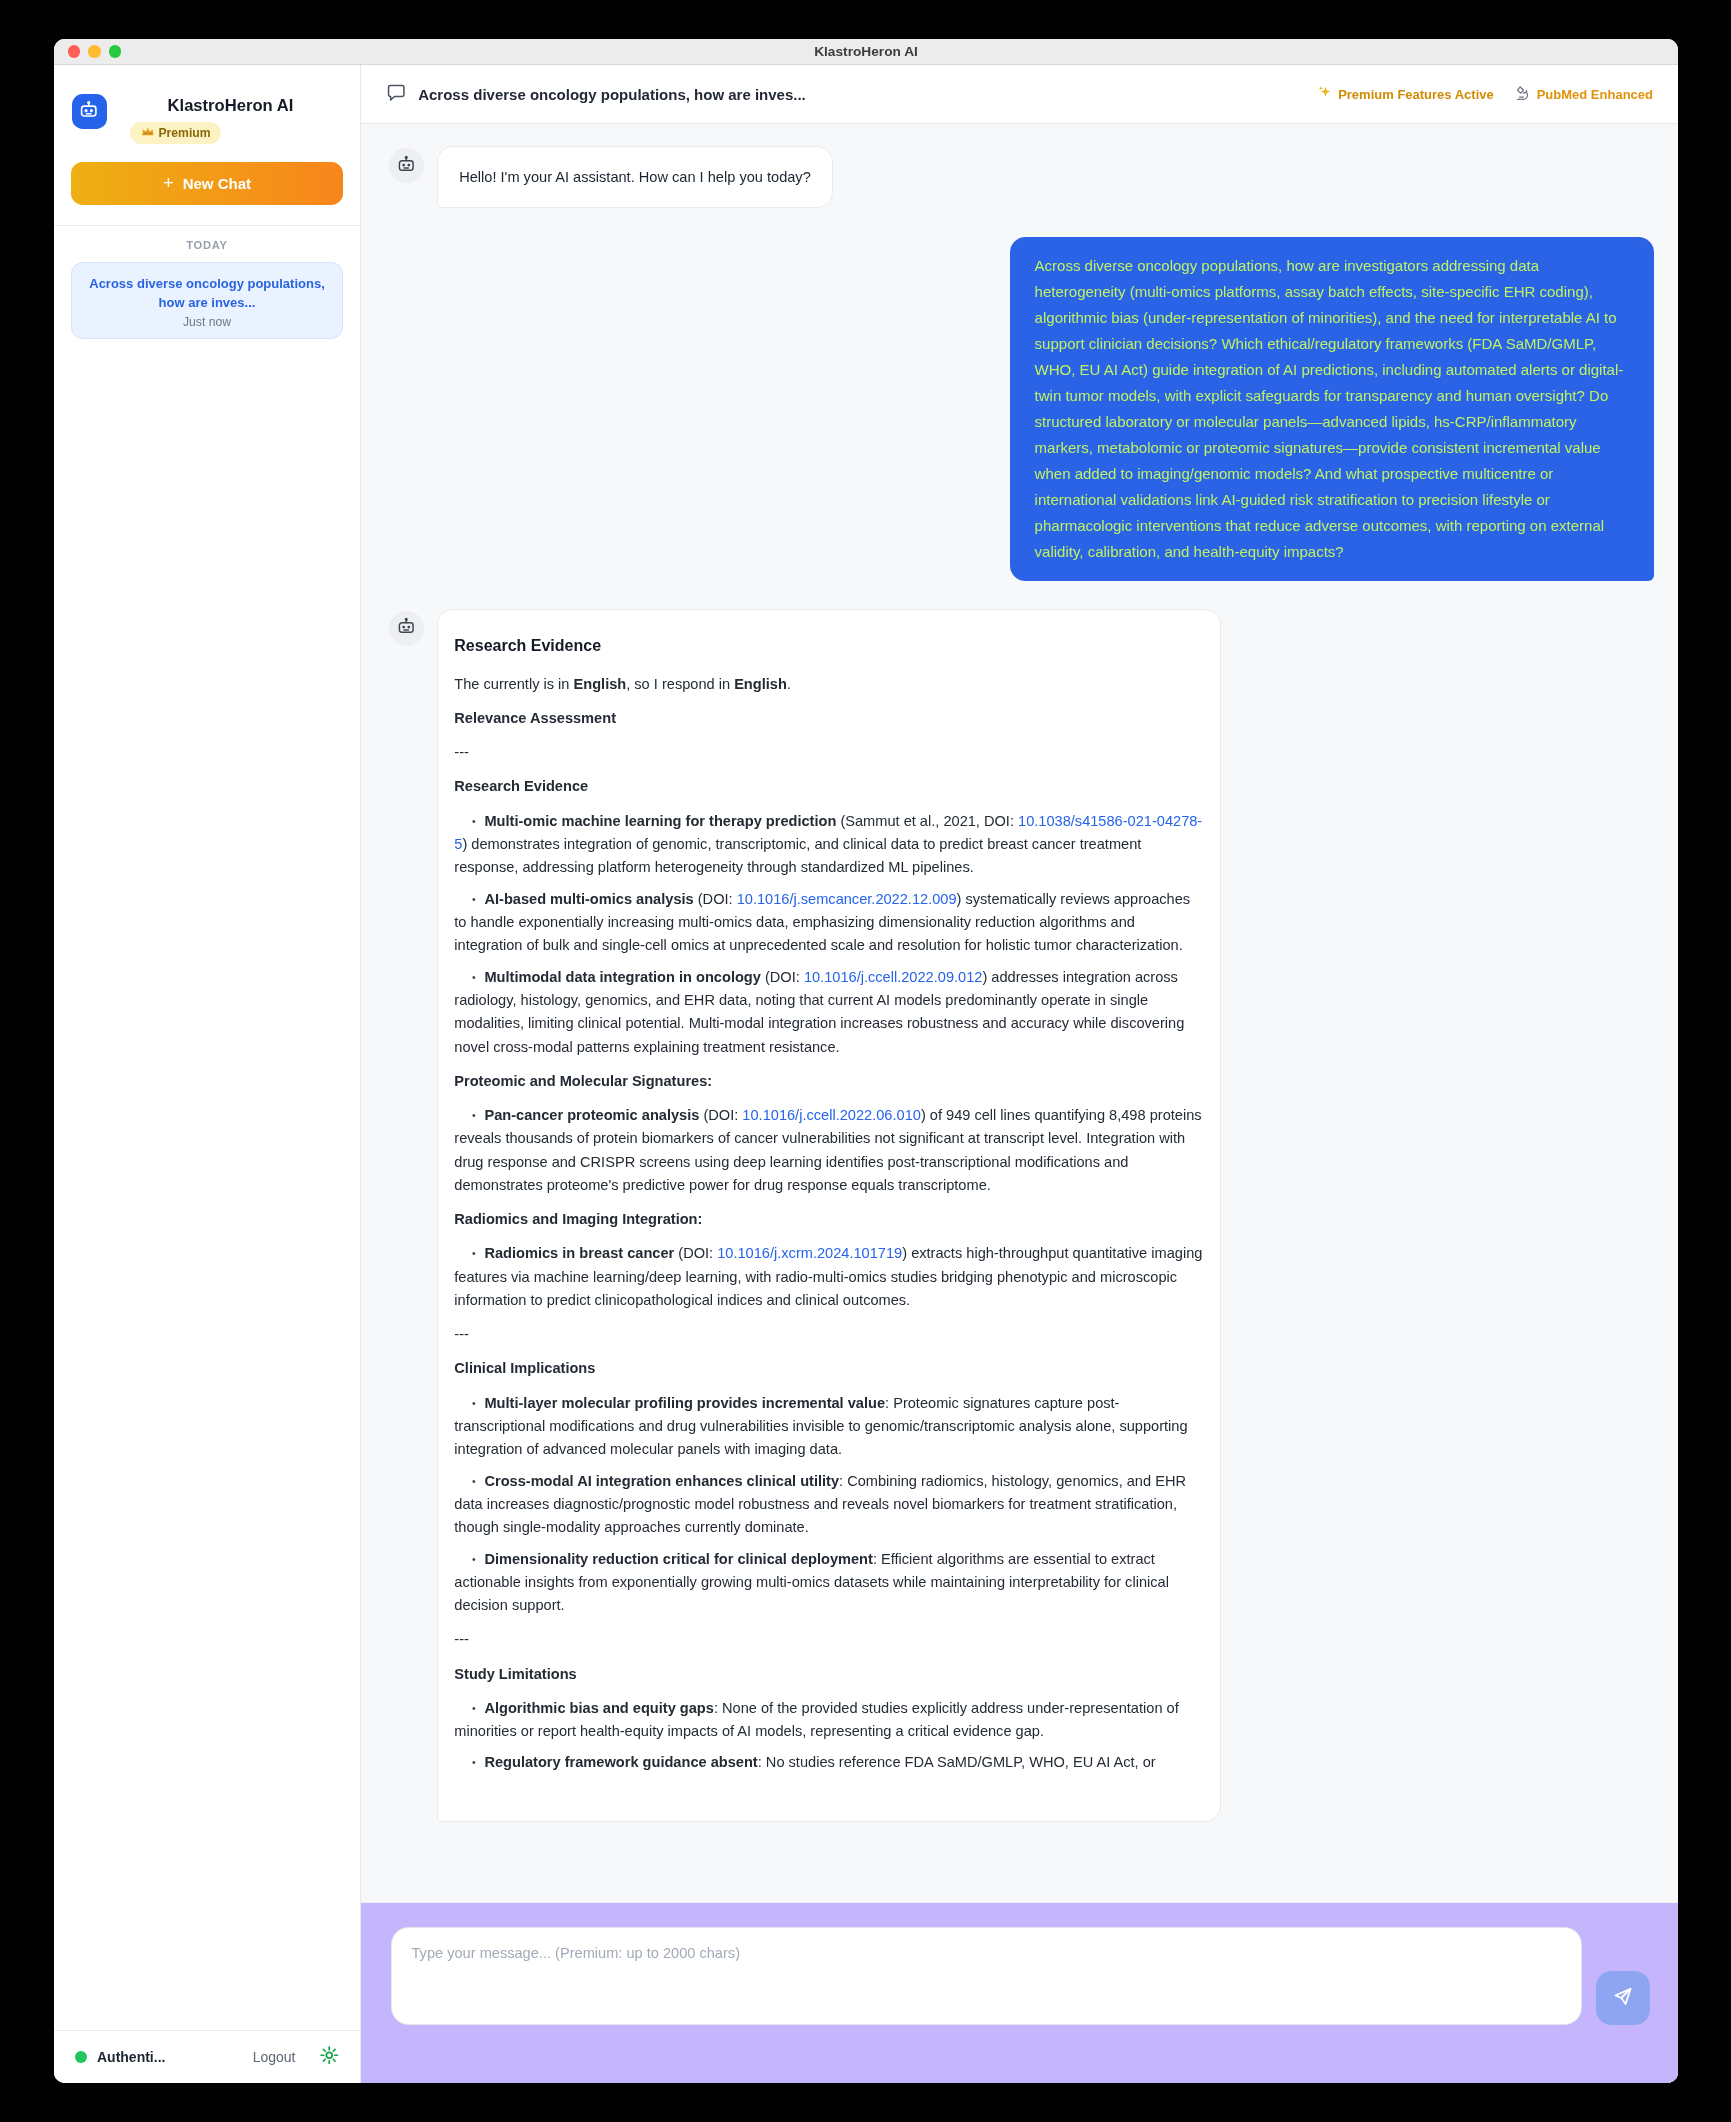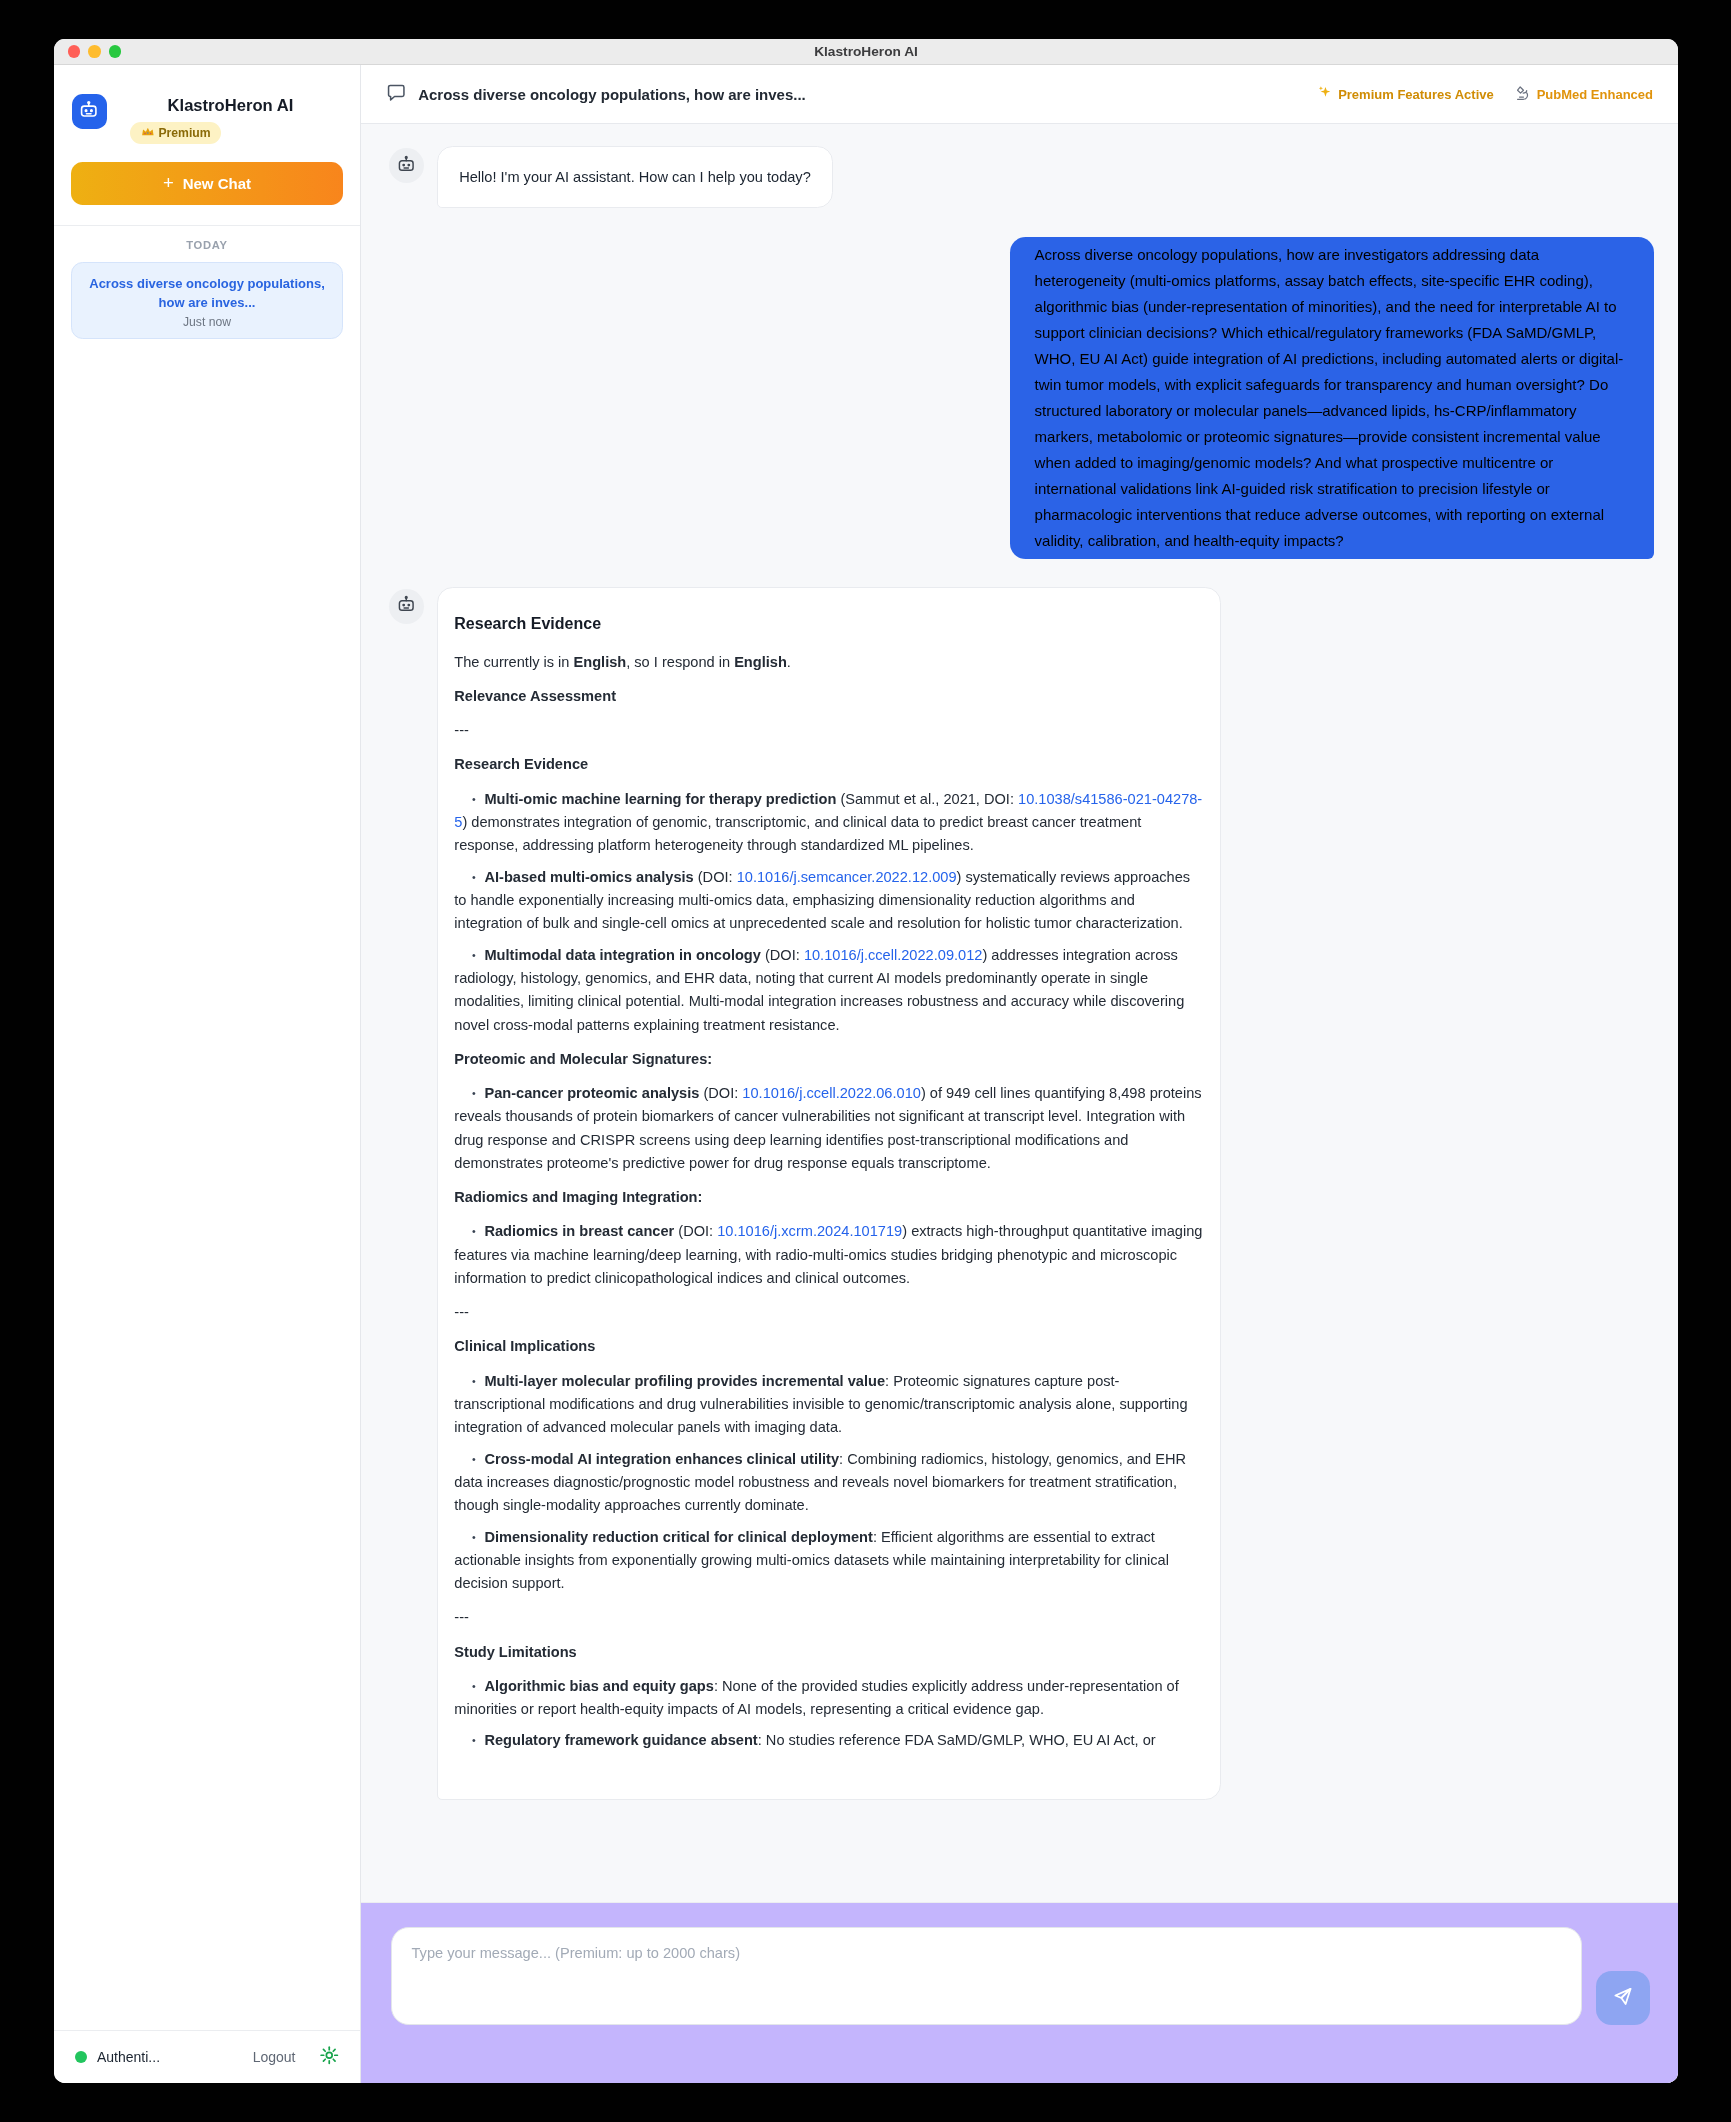--- a/index.html
+++ b/index.html
@@ -41,21 +41,21 @@
   .side-divider { border-top:1px solid #ebedf0; margin-top:20.5px; }
   .today { text-align:center; color:#99a1ad; font-size:11.2px; font-weight:700;
            letter-spacing:0.7px; padding:12.7px 0 10.7px; }
   .chat-item { margin:0 16.6px; background:var(--sidebar_chat_bg,#e9f2fe); border:1px solid #d5e4fb;
            border-radius:11.7px; padding:10.7px 11.7px 8.8px; text-align:center; cursor:pointer; }
   .chat-item-title { color:var(--sidebar_chat_text,#2964e0); font-weight:600; font-size:13px; line-height:19.5px; }
   .chat-item-time { color:#6d7683; font-size:12.2px; margin-top:2.9px; }
   .side-footer { margin-top:auto; border-top:1px solid #ebedf0; height:53px;
            display:flex; align-items:center; padding:0 20.5px; gap:9.8px; }
   .status-dot { width:12.7px; height:12.7px; border-radius:50%; background:var(--status_green,#22c55e); flex:0 0 auto; }
-  .auth-status { font-size:14px; font-weight:400; color:#1b2430; flex:1; }
+  .auth-status { font-size:14px; font-weight:700; color:#1b2430; flex:1; }
   .logout { font-size:14px; color:#5f6774; background:none; border:none; cursor:pointer; margin-right:13.7px;
             font-family:"Liberation Sans", sans-serif; }
   .gear-btn { background:none; border:none; cursor:pointer; display:flex; padding:0; }
 
   
   .chat { flex:1; position:relative; background:#f7f8fa; overflow:hidden; }
   .chat-header { height:59px; background:#fff; border-bottom:1px solid #e7e9ed;
            display:flex; align-items:center; padding:0 25px; gap:11.7px; position:relative; z-index:3; }
   .chat-title { font-size:15px; font-weight:600; color:#232a34; flex:1; white-space:nowrap; }
   .hdr-badge { display:flex; align-items:center; gap:5.9px; font-size:13px; font-weight:700; white-space:nowrap; }
@@ -64,22 +64,22 @@
 
   .msgs { position:absolute; left:0; right:0; top:59px; bottom:0; overflow:hidden; z-index:1; }
   .row { display:flex; align-items:flex-start; gap:12.7px; padding:0 24.4px 0 28px; }
   .avatar { width:35px; height:35px; border-radius:50%; background:#edeff2; flex:0 0 auto;
             display:flex; align-items:center; justify-content:center; margin-top:2px; }
   .bubble { border-radius:15.6px; font-size:14.6px; color:#1b2430; }
   .bubble-ai { background:#fff; border:1px solid #e9ebef; border-bottom-left-radius:4.9px;
             padding:18.5px 21.5px; line-height:22.4px; }
   .row.greeting { margin-top:22.4px; }
   .row.user { justify-content:flex-end; margin-top:29px; }
-  .bubble-user { width:644px; background:var(--user_bubble,#2b63e7); color:#000000;
-            padding:5px 25px; font-size:15px; line-height:26px; border-bottom-right-radius:5.9px; }
+  .bubble-user { width:644px; background:var(--user_bubble,#2b63e7); color:#bef264;
+            padding:16px 25px; font-size:15px; line-height:26px; border-bottom-right-radius:5.9px; }
   .row.research { margin-top:28px; }
   .bubble-research { width:784px; background:#fff; border:1px solid #e9ebef;
             padding:24.4px 16.6px 39px; line-height:23.4px; border-bottom-left-radius:4.9px; }
 
   .blk { margin:10.7px 0; color:#242b35; }
   .blk:first-child { margin-top:0; }
   .blk-h { font-size:16px; font-weight:700; margin:0 0 15.6px; color:#151b26; }
   .blk-li { margin:7.8px 0; text-indent:17.6px; }
   .blk-li .dot { margin-right:8.8px; font-size:10.7px; vertical-align:1px; color:#374151; }
   .blk .b { font-weight:700; }

